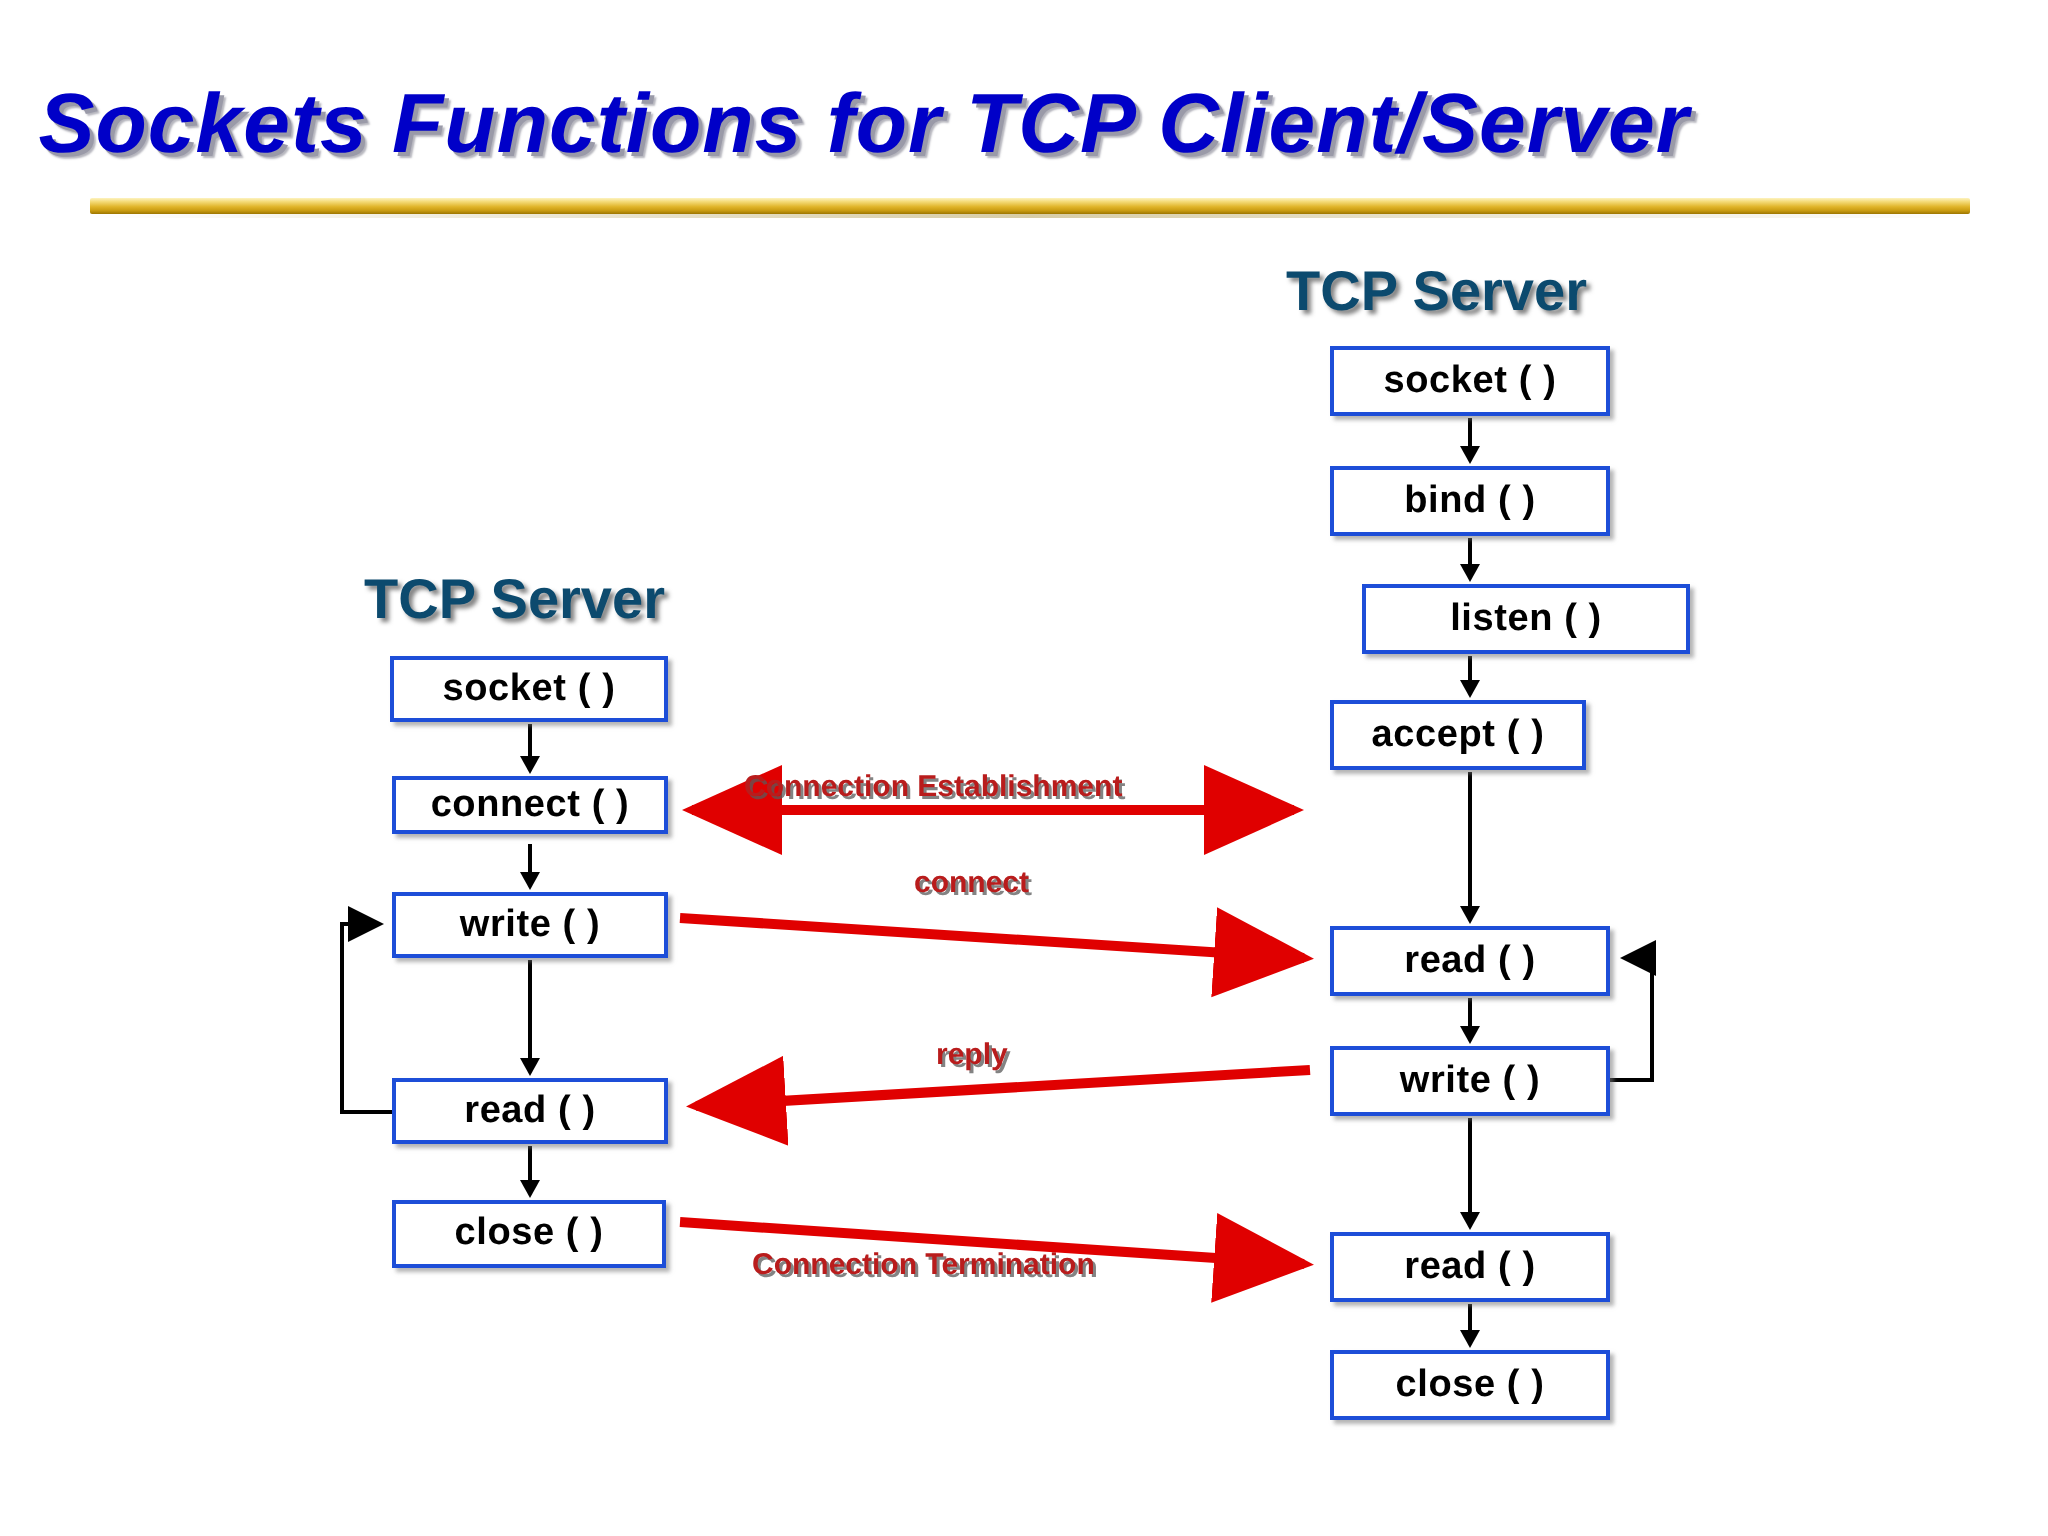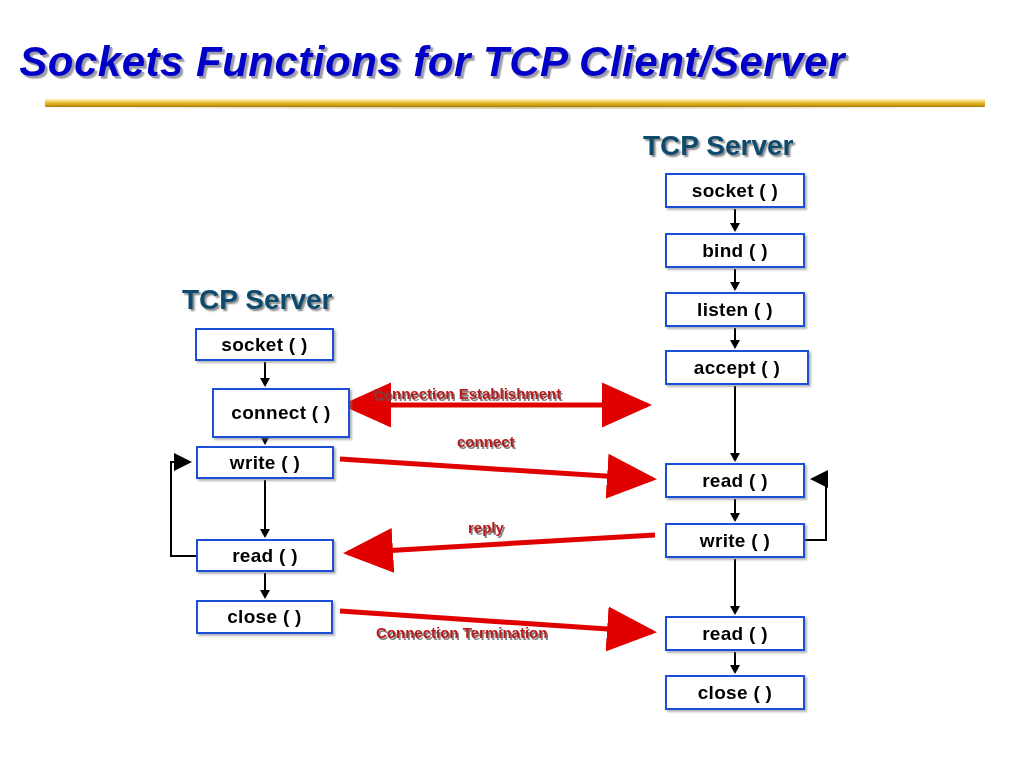--- a/index.html
+++ b/index.html
@@ -174,28 +174,28 @@
   <line x1="340" y1="459" x2="652" y2="479" stroke="#e00000" stroke-width="5" marker-end="url(#redArrowEnd)"></line>
 
   <line x1="655" y1="535" x2="348" y2="553" stroke="#e00000" stroke-width="5" marker-end="url(#redArrowEnd)"></line>
 
   <line x1="340" y1="611" x2="652" y2="632" stroke="#e00000" stroke-width="5" marker-end="url(#redArrowEnd)"></line>
 </svg>
 
 <div id="boxes-layer">
     <div class="fn-box" style="left: 665px; top: 173px; width: 140px; height: 35px;">socket ( )</div>
     <div class="fn-box" style="left: 665px; top: 233px; width: 140px; height: 35px; text-align: right;">bind ( )</div>
-    <div class="fn-box" style="left: 665px; top: 292px; width: 140px; height: 35px;">listen ( )</div>
-    <div class="fn-box" style="left: 665px; top: 350px; width: 144px; height: 35px;">accept ( )</div>
+    <div class="fn-box" style="left: 681px; top: 292px; width: 164px; height: 35px;">listen ( )</div>
+    <div class="fn-box" style="left: 665px; top: 350px; width: 128px; height: 35px;">accept ( )</div>
     <div class="fn-box" style="left: 665px; top: 463px; width: 140px; height: 35px;">read ( )</div>
     <div class="fn-box" style="left: 665px; top: 523px; width: 140px; height: 35px;">write ( )</div>
     <div class="fn-box" style="left: 665px; top: 616px; width: 140px; height: 35px;">read ( )</div>
     <div class="fn-box" style="left: 665px; top: 675px; width: 140px; height: 35px;">close ( )</div>
     <div class="fn-box" style="left: 195px; top: 328px; width: 139px; height: 33px;">socket ( )</div>
-    <div class="fn-box" style="left: 212px; top: 388px; width: 138px; height: 50px;">connect ( )</div>
+    <div class="fn-box" style="left: 196px; top: 388px; width: 138px; height: 29px;">connect ( )</div>
     <div class="fn-box" style="left: 196px; top: 446px; width: 138px; height: 33px;">write ( )</div>
     <div class="fn-box" style="left: 196px; top: 539px; width: 138px; height: 33px;">read ( )</div>
     <div class="fn-box" style="left: 196px; top: 600px; width: 137px; height: 34px;">close ( )</div>
   </div>
 <div id="labels-layer">
     <div class="red-label" style="left: 372px; top: 385px;">Connection Establishment</div>
     <div class="red-label" style="left: 457px; top: 433px;">connect</div>
     <div class="red-label" style="left: 468px; top: 519px;">reply</div>
     <div class="red-label" style="left: 376px; top: 624px;">Connection Termination</div>
   </div>

